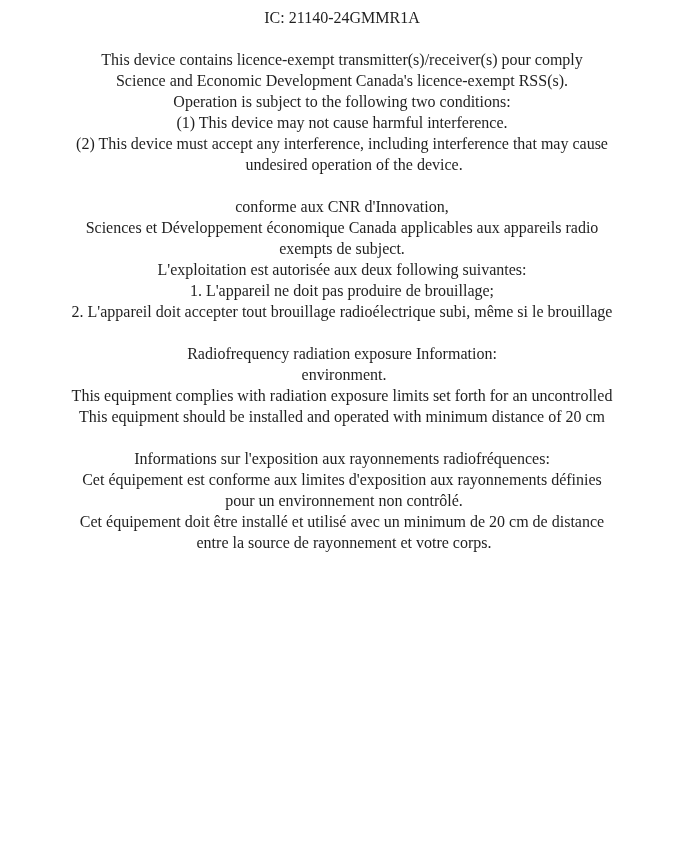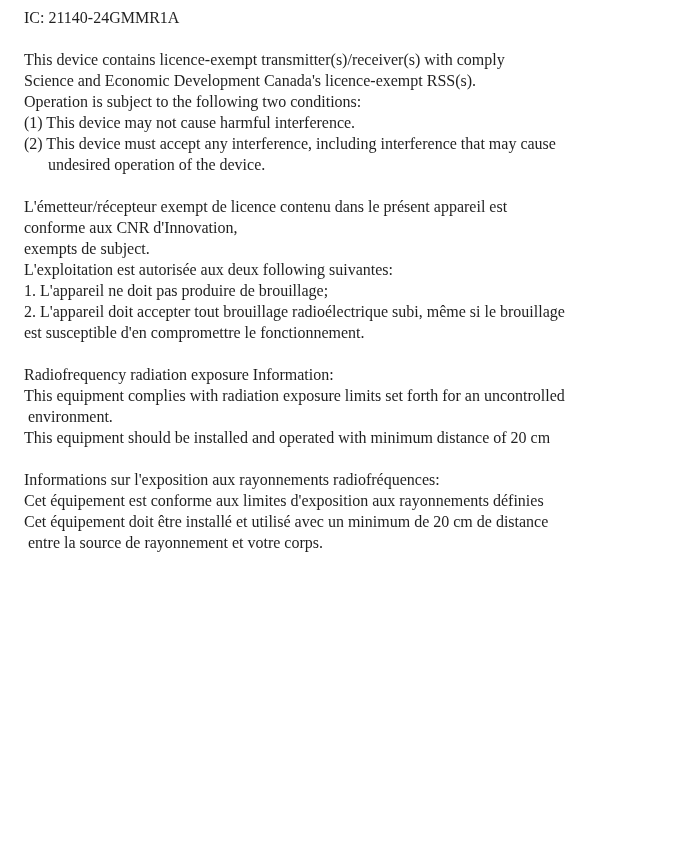--- a/index.html
+++ b/index.html
@@ -17,62 +17,63 @@
     width: 678px;
     height: 850px;
     padding: 7px 8px 0 10px;
     font-family: "Liberation Serif", "DejaVu Serif", serif;
     font-size: 16px;
     line-height: 21px;
     color: #1f1f1f;
     background: #ffffff;
   }
   .para {
-    margin: 0 0 21px 14px;
+    margin: 0 0 21px 4px;
+    text-align: center;
   }
   .line {
     white-space: pre-wrap;
     min-height: 21px;
   }
 </style>
 </head>
 <body>
 
 <div class="doc">
 
   <p class="para">
     <span class="line">IC: 21140-24GMMR1A</span>
   </p>
 
   <div class="para">
-    <div class="line">This device contains licence-exempt transmitter(s)/receiver(s) with comply</div>
+    <div class="line">This device contains licence-exempt transmitter(s)/receiver(s) pour comply</div>
     <div class="line">Science and Economic Development Canada's licence-exempt RSS(s).</div>
     <div class="line">Operation is subject to the following two conditions:</div>
     <div class="line">(1) This device may not cause harmful interference.</div>
     <div class="line">(2) This device must accept any interference, including interference that may cause</div>
     <div class="line">      undesired operation of the device.</div>
   </div>
 
   <div class="para">
-    <div class="line">L'émetteur/récepteur exempt de licence contenu dans le présent appareil est</div>
     <div class="line">conforme aux CNR d'Innovation,</div>
+    <div class="line">Sciences et Développement économique Canada applicables aux appareils radio</div>
     <div class="line">exempts de subject.</div>
     <div class="line">L'exploitation est autorisée aux deux following suivantes:</div>
     <div class="line">1. L'appareil ne doit pas produire de brouillage;</div>
     <div class="line">2. L'appareil doit accepter tout brouillage radioélectrique subi, même si le brouillage</div>
-    <div class="line">est susceptible d'en compromettre le fonctionnement.</div>
   </div>
 
   <div class="para">
     <div class="line">Radiofrequency radiation exposure Information:</div>
+    <div class="line"> environment.</div>
     <div class="line">This equipment complies with radiation exposure limits set forth for an uncontrolled</div>
-    <div class="line"> environment.</div>
     <div class="line">This equipment should be installed and operated with minimum distance of 20 cm</div>
   </div>
 
   <div class="para">
     <div class="line">Informations sur l'exposition aux rayonnements radiofréquences:</div>
     <div class="line">Cet équipement est conforme aux limites d'exposition aux rayonnements définies</div>
+    <div class="line"> pour un environnement non contrôlé.</div>
     <div class="line">Cet équipement doit être installé et utilisé avec un minimum de 20 cm de distance</div>
     <div class="line"> entre la source de rayonnement et votre corps.</div>
   </div>
 
 </div>
 
 </body></html>

